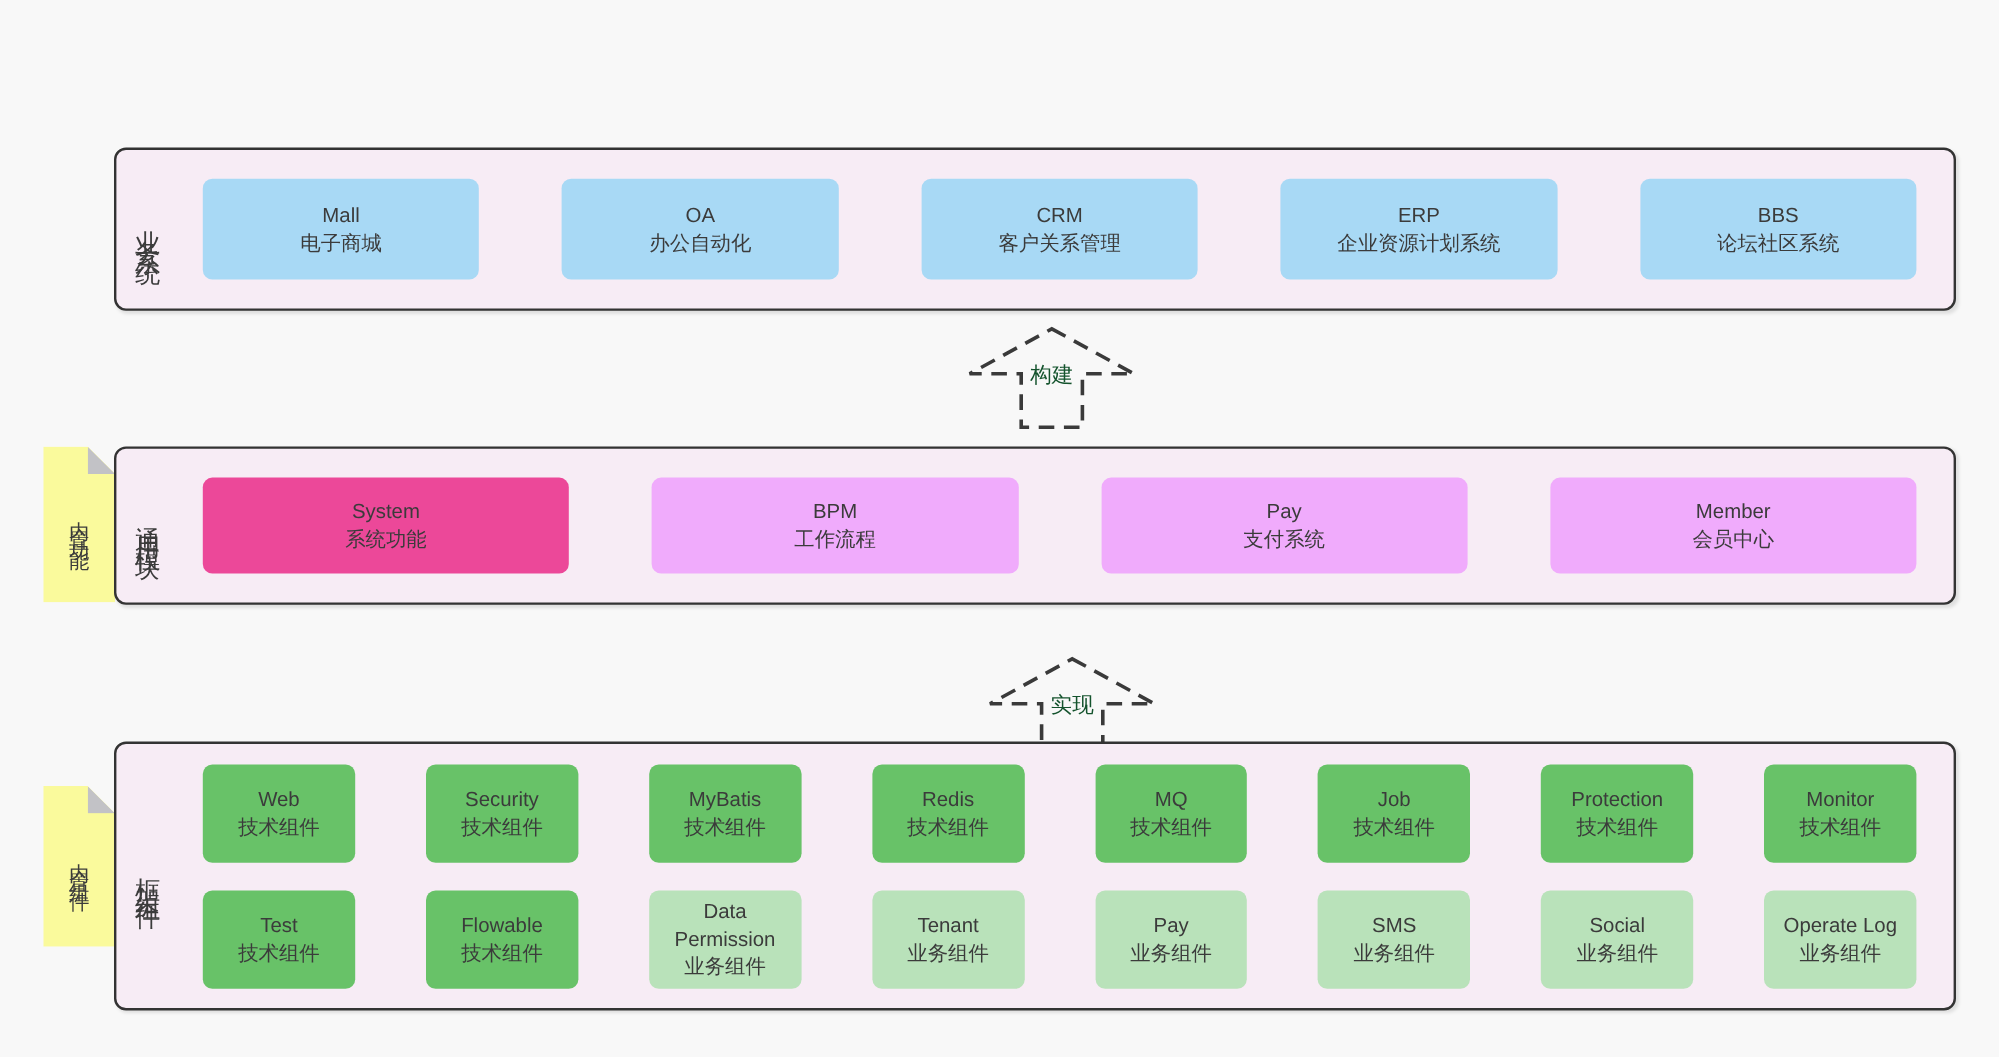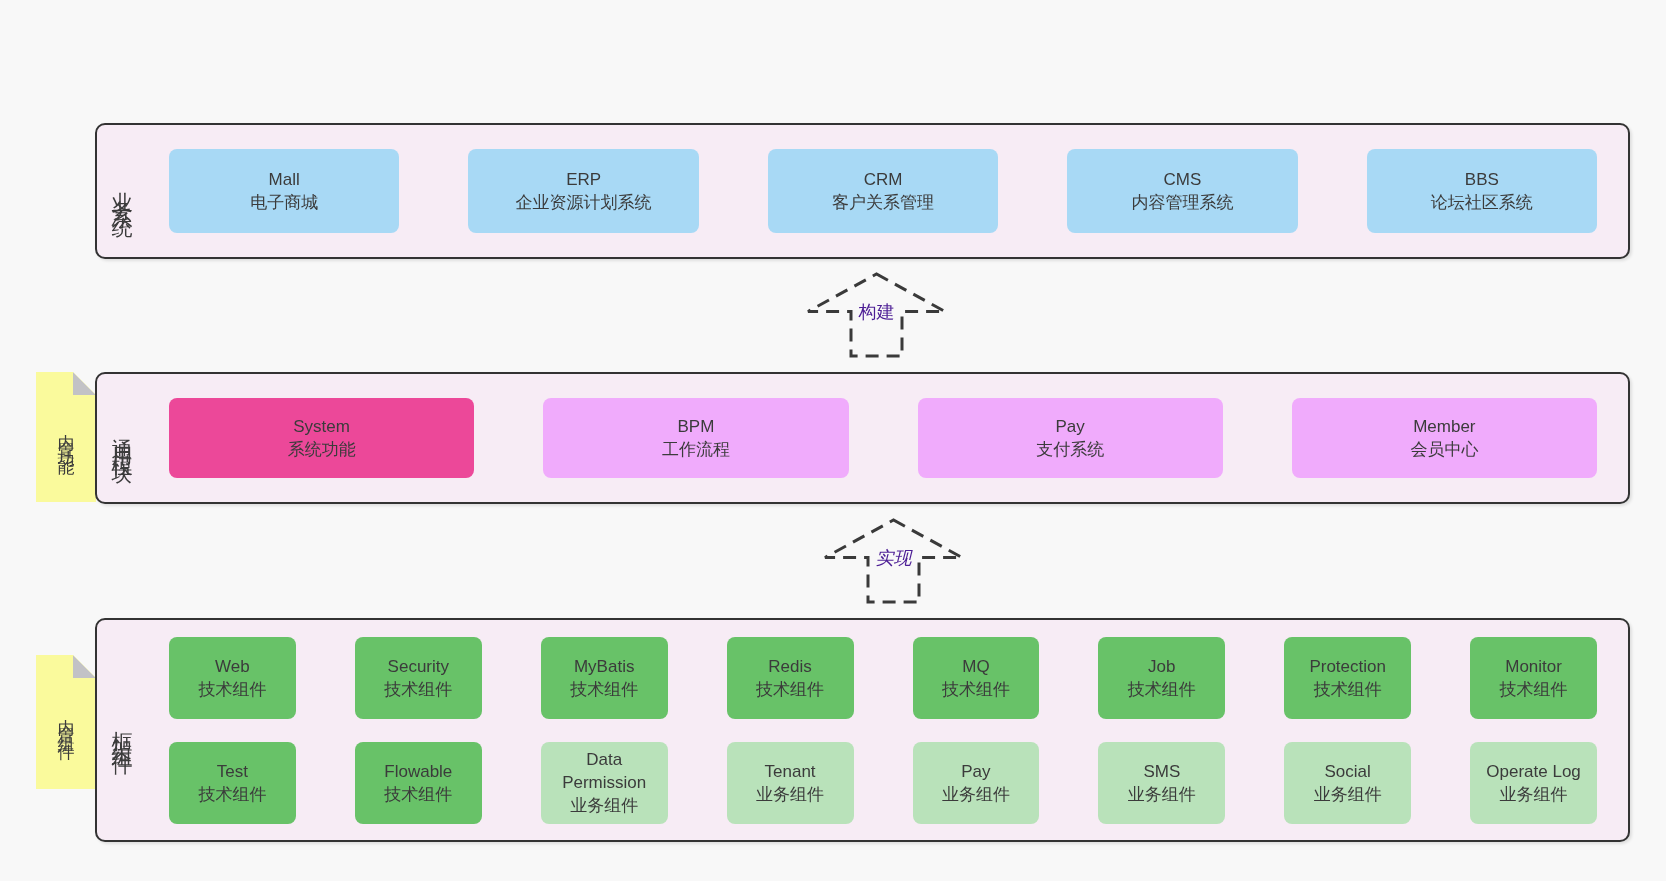--- a/index.html
+++ b/index.html
@@ -51,47 +51,47 @@
   }
   .sticky-text{
     writing-mode:vertical-rl;text-orientation:upright;
     font-size:17px;line-height:1;letter-spacing:8px;color:#3b3b3b;white-space:nowrap;
   }
   
   .arrow{position:absolute;width:143px;height:88px;}
   .arrow svg{display:block;}
   .arrow-label{
     position:absolute;left:50%;top:41px;transform:translate(-50%,-50%);
-    background:#f8f8f8;padding:2px 4px;font-size:18px;color:#4c1d95;white-space:nowrap;
+    background:#f8f8f8;padding:2px 4px;font-size:18px;color:#14532d;white-space:nowrap;
   }
 </style>
 </head>
 <body>
 
 <section class="layer" id="layer-business" style="top:123px;height:136px;">
   <div class="vlabel-col">
     <div class="vlabel">业务系统</div>
   </div>
   <div class="rows">
     <div class="row cols6">
       <div class="box blue">
         <div class="bname">Mall</div>
         <div class="bdesc">电子商城</div>
       </div>
       <div class="box blue">
+        <div class="bname">OA</div>
+        <div class="bdesc">办公自动化</div>
+      </div>
+      <div class="box blue">
+        <div class="bname">CRM</div>
+        <div class="bdesc">客户关系管理</div>
+      </div>
+      <div class="box blue">
         <div class="bname">ERP</div>
         <div class="bdesc">企业资源计划系统</div>
-      </div>
-      <div class="box blue">
-        <div class="bname">CRM</div>
-        <div class="bdesc">客户关系管理</div>
-      </div>
-      <div class="box blue">
-        <div class="bname">CMS</div>
-        <div class="bdesc">内容管理系统</div>
       </div>
       <div class="box blue">
         <div class="bname">BBS</div>
         <div class="bdesc">论坛社区系统</div>
       </div>
     </div>
   </div>
 </section>
 
 <div class="arrow" style="left:805px;top:271px;">
@@ -125,21 +125,21 @@
         <div class="bdesc">支付系统</div>
       </div>
       <div class="box pink">
         <div class="bname">Member</div>
         <div class="bdesc">会员中心</div>
       </div>
     </div>
   </div>
 </section>
 
-<div class="arrow" style="left:822px;top:517px;font-style:italic;">
+<div class="arrow" style="left:822px;top:546px;">
   <svg viewBox="0 0 143 88" width="143" height="88">
     <path d="M71.5 3 L140 40.5 L97 40.5 L97 85 L46 85 L46 40.5 L3 40.5 Z" fill="none" stroke="#3a3a3a" stroke-width="3" stroke-dasharray="13 8" stroke-linejoin="miter"></path>
   </svg>
   <span class="arrow-label">实现</span>
 </div>
 
 <div class="sticky" style="left:36px;top:655px;height:134px;">
   <div class="fold"></div>
   <div class="sticky-text">内置组件</div>
 </div>

